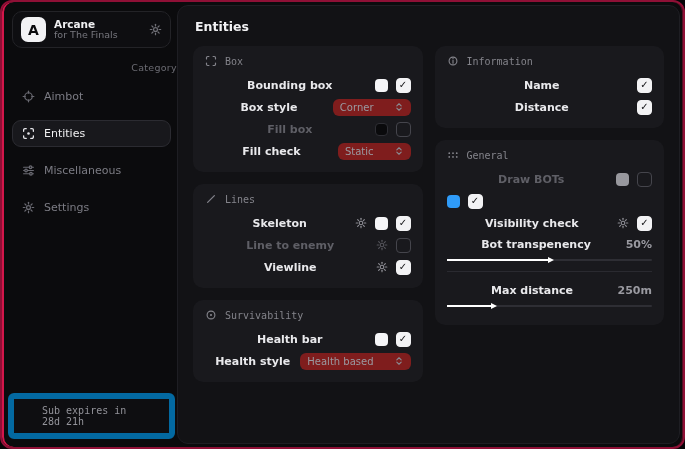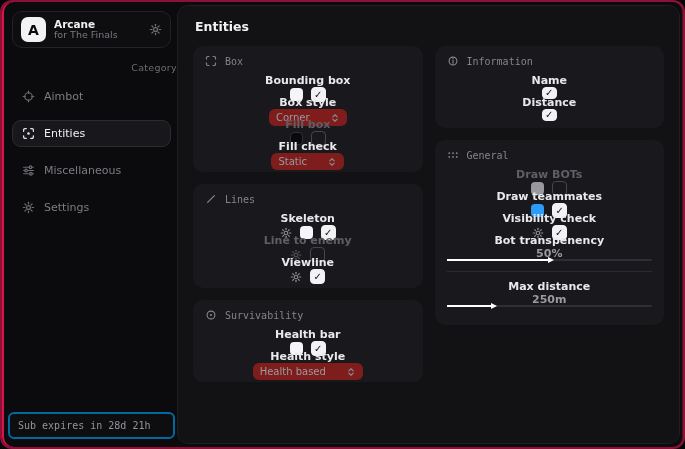--- a/index.html
+++ b/index.html
@@ -17,36 +17,36 @@
   .brand-txt { flex:1; line-height:1.15; }
   .brand-title { color:#f0f0f2; font-size:10.5px; font-weight:bold; }
   .brand-sub { color:#77777e; font-size:9.5px; }
   .brand-act { color:#6f6f76; width:13px; height:13px; }
   .cat { color:#6b6b72; font-size:9.5px; margin:14px 0 6px 14px; letter-spacing:.3px;text-align:right; }
   .nav-item { display:flex; align-items:center; gap:9px; height:27px; margin:10px 6px; padding:0 9px;
               border:1px solid transparent; border-radius:9px; color:#7c7c84; font-size:11px; cursor:pointer; }
   .nav-item .nic { width:13px; height:13px; color:#6a6a72; }
   .nav-item.active { background:#18181c; border-color:#2b2b31; color:#f0f0f2; }
   .nav-item.active .nic { color:#e8e8ec; }
-  .sub-box { position:absolute; left:2px; right:2px; bottom:6px; border:2px solid #0369a1;
-             border-radius:6px; background:#0e0e11; padding:6px 8px; }
+  .sub-box { position:absolute; left:2px; right:2px; bottom:6px; border:6px solid #0369a1;
+             border-radius:6px; background:#0e0e11; padding:6px 28px; }
   .sub-l1 { color:#93939a; font-family:"DejaVu Sans Mono", monospace; font-size:10px; }
   .sub-l2 { color:#d4d4d9; font-family:"DejaVu Sans Mono", monospace; font-size:9px; font-weight:bold; margin-top:3px; }
 
   
   .main { position:absolute; left:175px; top:3px; right:3px; bottom:3px; background:#121215;
           border:1px solid #1e1e23; border-radius:11px; padding:11px 15px; overflow:hidden; }
   .page-title { color:#f2f2f4; font-size:12.5px; font-weight:bold; margin:2px 0 12px 2px; }
   .cols { display:flex; gap:12px; }
   .col { flex:1; display:flex; flex-direction:column; gap:12px;text-align:center; }
   .card { background:#19191d; border-radius:10px; padding:9px 12px 10px 12px; }
   .card-h { display:flex; align-items:center; gap:8px; color:#84848b;
             font-family:"DejaVu Sans Mono", monospace; font-size:10px; margin-bottom:7px; }
   .card-h .hic { width:12px; height:12px; color:#84848b; }
-  .row { display:flex; align-items:center; height:22px;flex-direction:column; }
+  .row { display:flex; align-items:center; height:22px; }
   .row-label { flex:1; color:#e9e9ec; font-size:11px; font-weight:600; }
   .row.dim .row-label { color:#5f5f66; }
   .ctrls { display:flex; align-items:center; gap:8px; }
   .gic { width:12px; height:12px; color:#8d8d94; cursor:pointer; }
   .row.dim .gic { color:#54545b; }
   .sw { width:13px; height:13px; border-radius:4px; cursor:pointer; }
   .sw.swb { border:1px solid #2e2e34; }
   .cb { width:15px; height:15px; border-radius:4px; border:1.5px solid #45454c; cursor:pointer;
         display:flex; align-items:center; justify-content:center; background:transparent; }
   .cb .tick { display:none; color:#121214; font-size:10px; font-weight:bold; line-height:1; }
@@ -365,21 +365,20 @@
             <span>General</span>
           </div>
           <div class="row dim">
             <span class="row-label">Draw BOTs</span>
             <span class="ctrls">
               <span class="sw" style="background: rgb(152, 152, 158);"></span>
               <span class="cb"></span>
             </span>
           </div>
           <div class="row">
-            <span class="row-label">Draw teammates</span>
             <span class="ctrls">
               <span class="sw" style="background: rgb(47, 155, 248);"></span>
               <span class="cb on">
                   <span class="tick">✓</span>
                 </span>
             </span>
           </div>
           <div class="row">
             <span class="row-label">Visibility check</span>
             <span class="ctrls">

